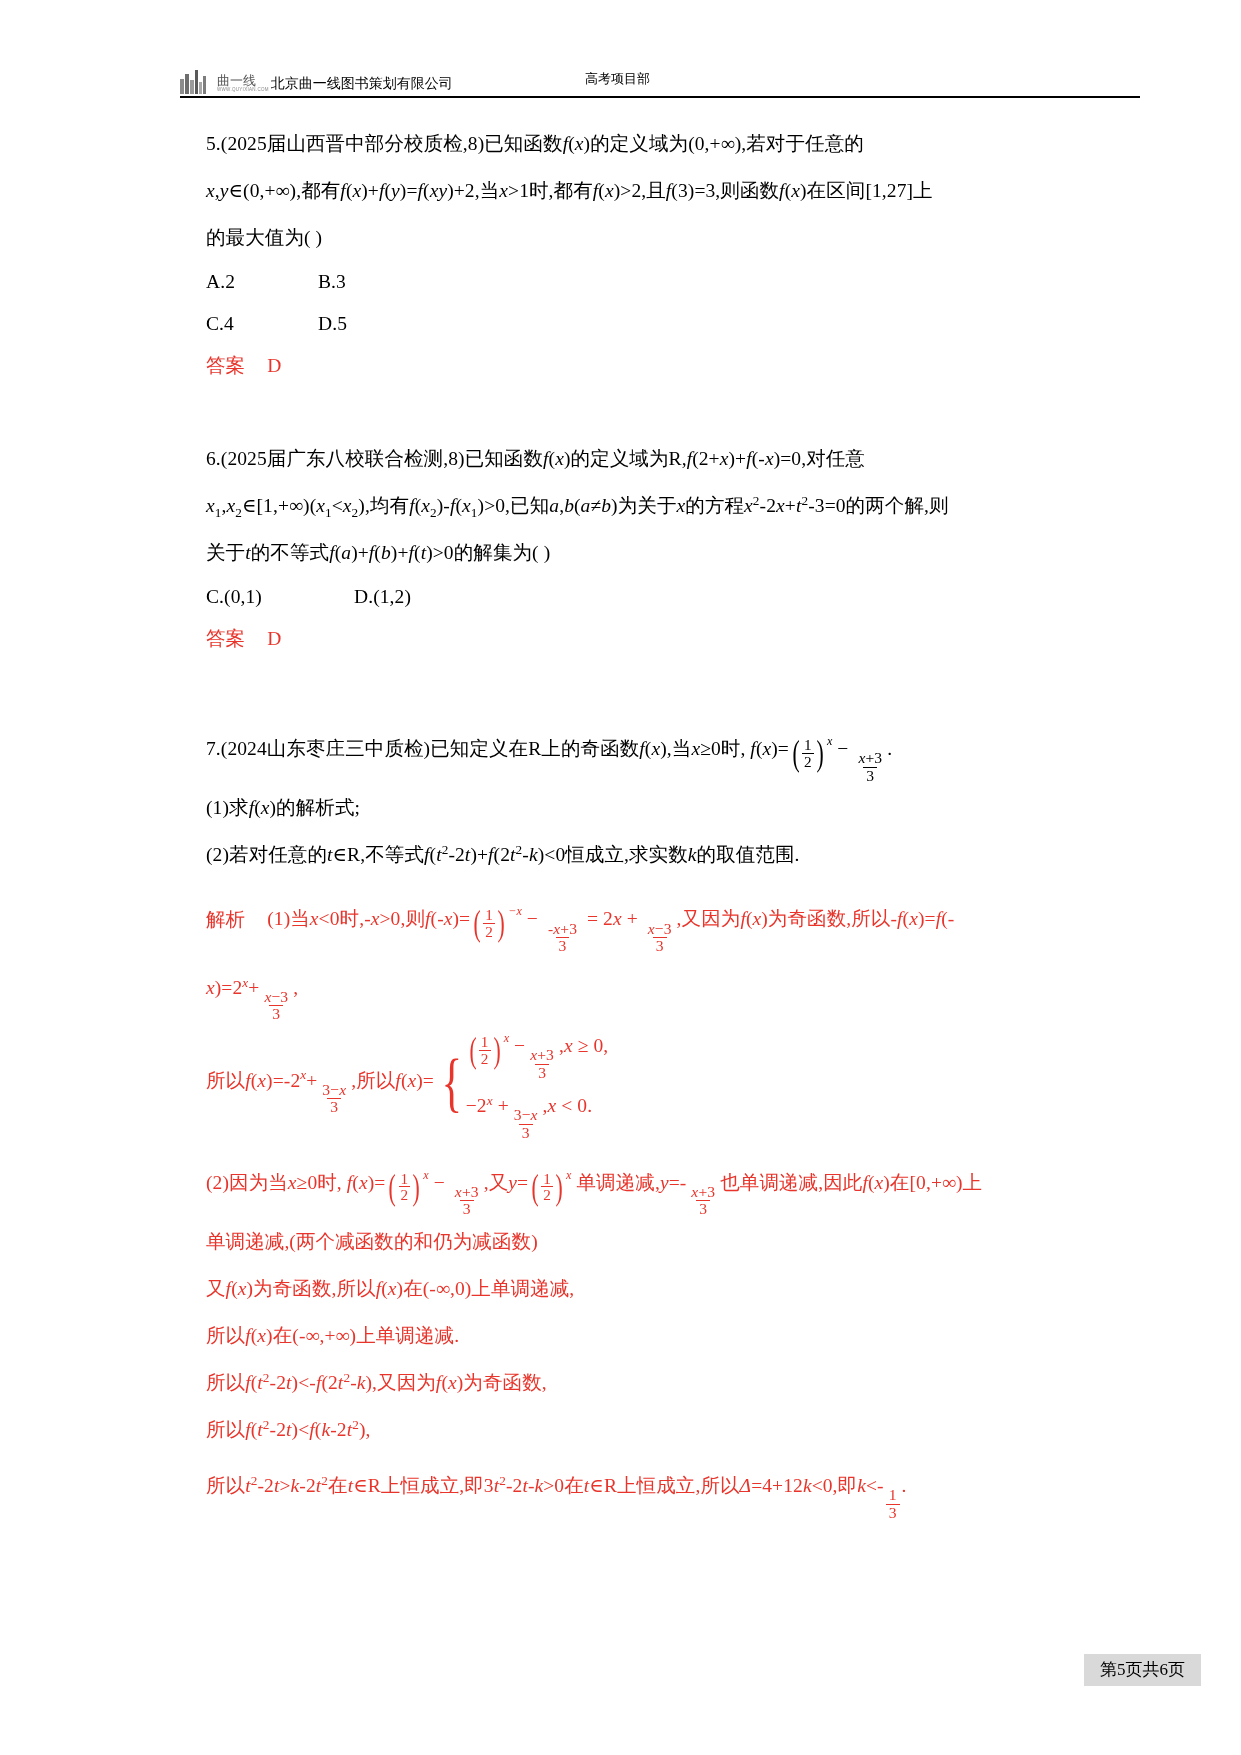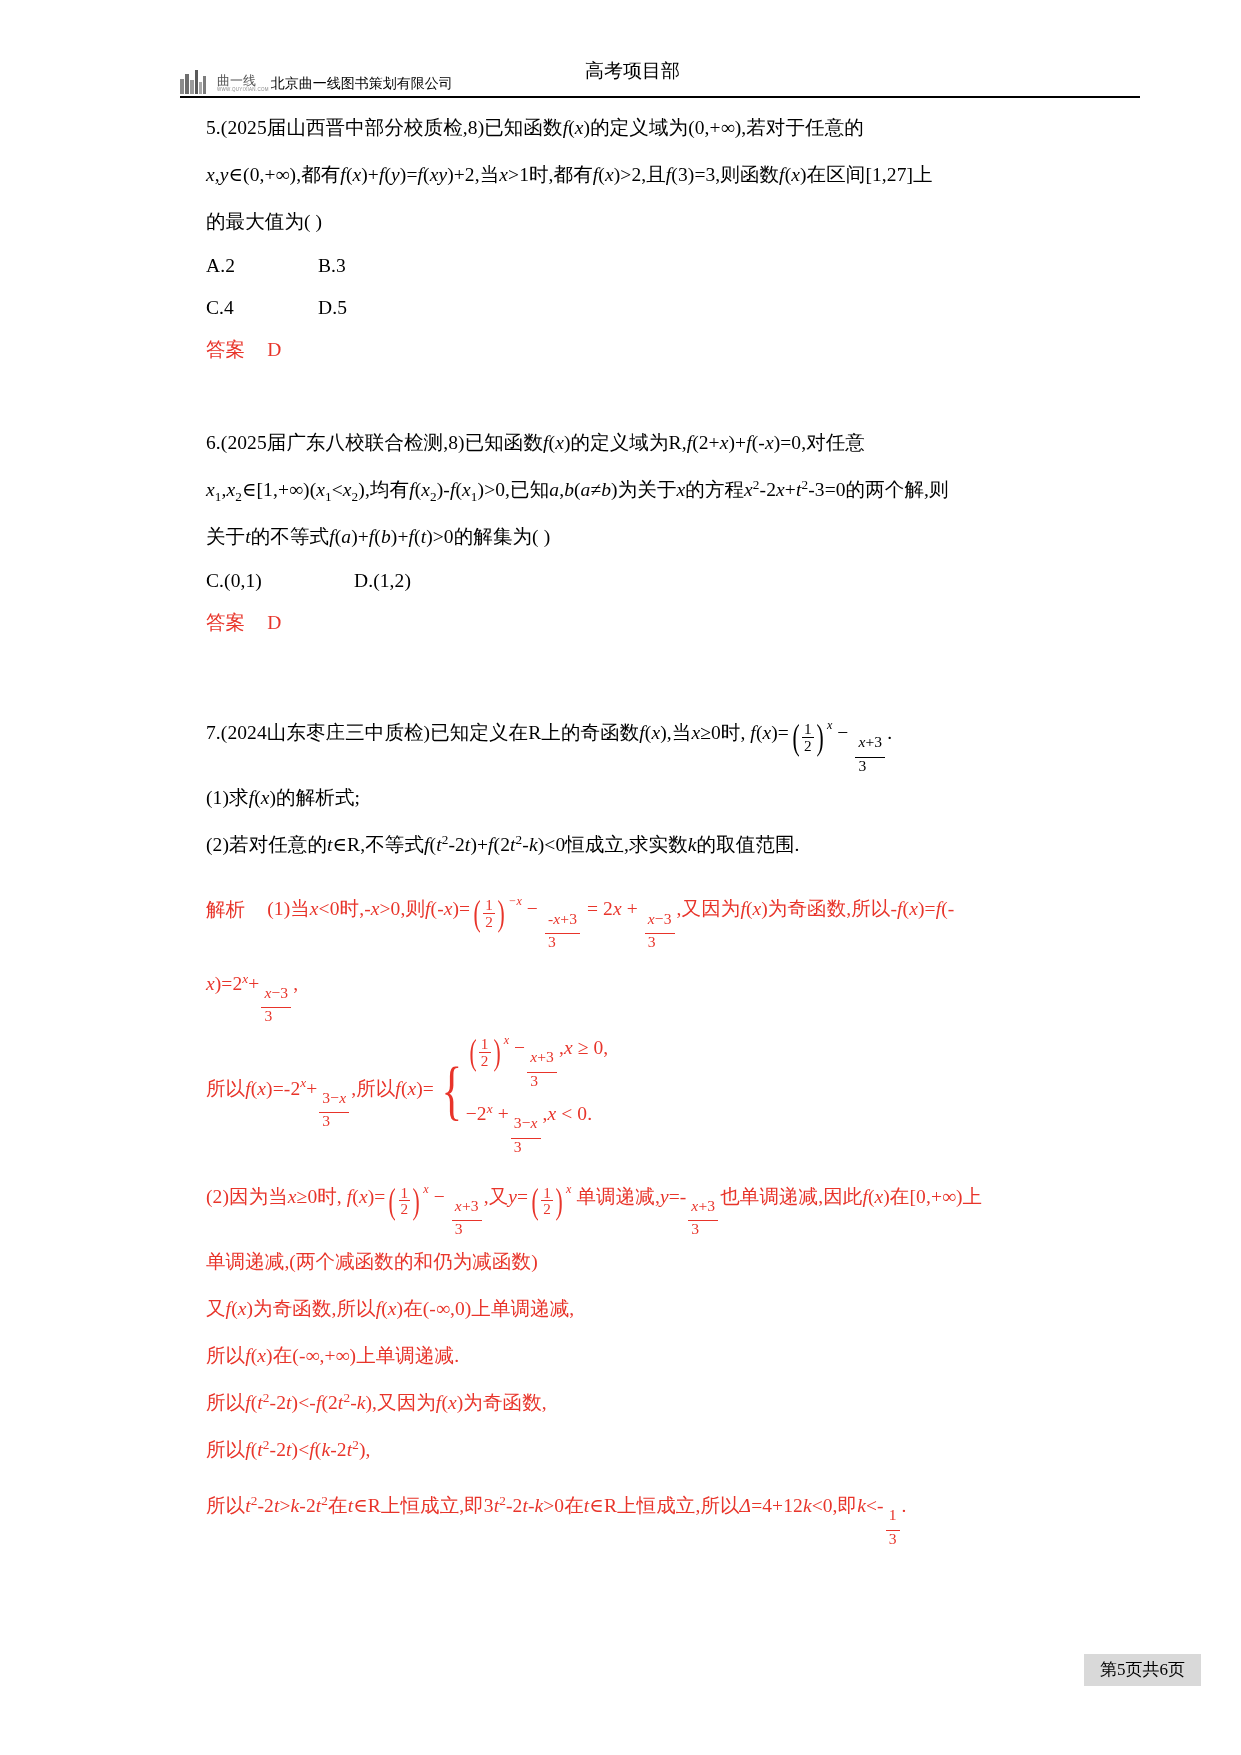--- a/index.html
+++ b/index.html
@@ -68,31 +68,31 @@
   }
   .header-company {
     font-size: 14px;
     line-height: 22px;
     margin-bottom: 1px;
     white-space: nowrap;
   }
   .header-dept {
     position: absolute;
     left: 405px;
-    bottom: 14px;
-    font-size: 19px;
+    bottom: 6px;
+    font-size: 13px;
     line-height: 22px;
     white-space: nowrap;
   }
 
   
   .content {
     position: absolute;
     left: 166px;
-    top: 104px;
+    top: 120px;
     width: 920px;
   }
   .line {
     font-size: 19.5px;
     line-height: 47px;
     white-space: nowrap;
     letter-spacing: .1px;
   }
   .gapline { height: 47px; }
   .half { line-height: 42px; }
@@ -105,25 +105,25 @@
   .opt-a-wide { display: inline-block; width: 148px; }
 
   i, .it { font-style: italic; font-family: "Liberation Serif", serif; }
   .up { vertical-align: super; font-size: 0.68em; line-height: 0; }
   .dn { vertical-align: sub; font-size: 0.68em; line-height: 0; }
 
   
   .frac {
     display: inline-flex;
     flex-direction: column;
+    align-items: center;
     vertical-align: -0.52em;
     font-size: 0.80em;
     line-height: 1.06;
     margin: 0 2px;
-    gap: 6px;
   }
   .frac .num { padding: 0 3px; }
   .frac .den { padding: 0 3px; border-top: 1px solid currentColor; }
 
   
   .pfrac {
     display: inline-flex;
     align-items: center;
     vertical-align: -0.50em;
     margin: 0 1px;

